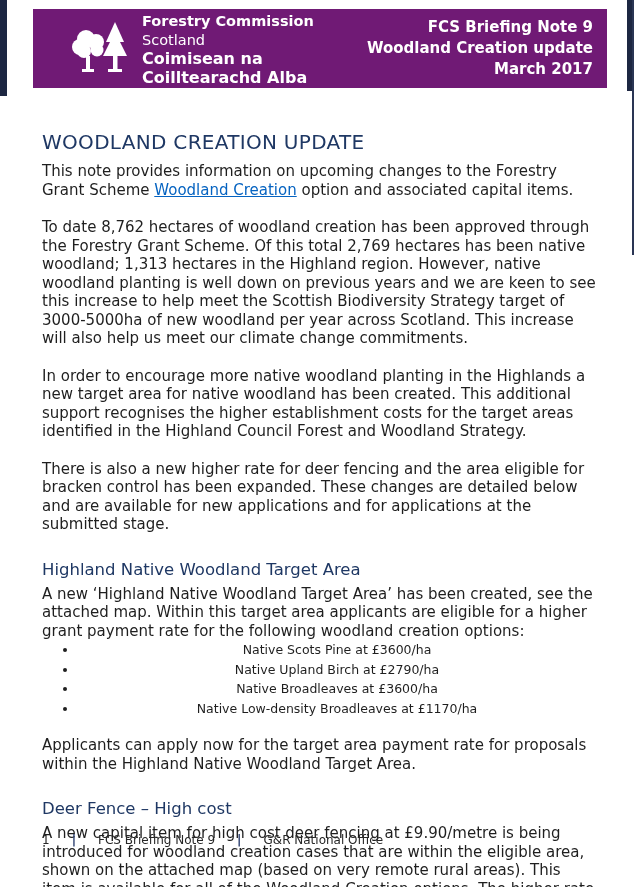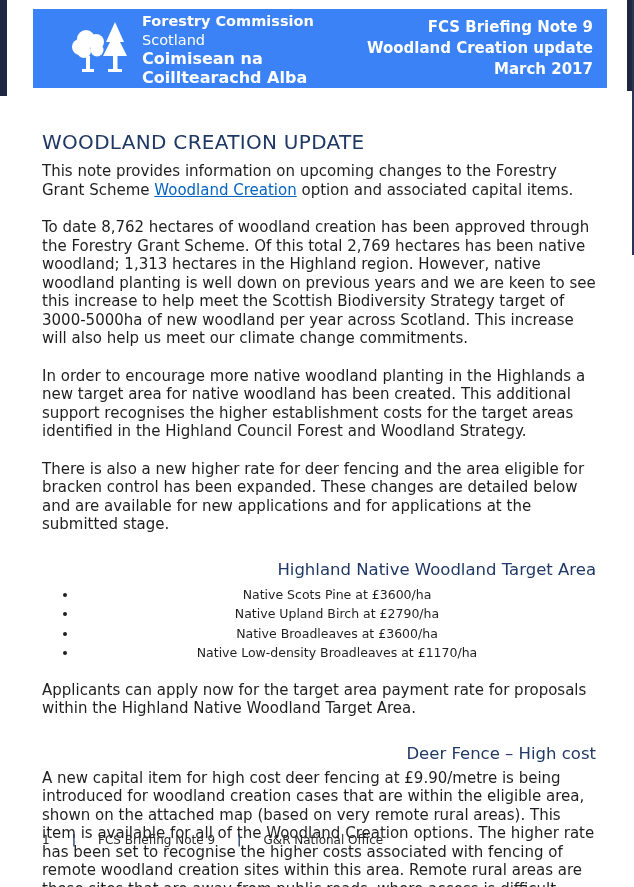--- a/index.html
+++ b/index.html
@@ -20,21 +20,21 @@
   
   .edge-left   { position: absolute; left: 0;  top: 0; width: 7px;  height: 96px;  background: #1d2742; }
   .edge-right  { position: absolute; right: 0; top: 0; width: 7px;  height: 91px;  background: #1d2742; }
   .edge-right-thin { position: absolute; right: 0; top: 0; width: 2px; height: 255px; background: #2a3554; }
 
   
   .banner {
     position: absolute;
     left: 33px; top: 9px;
     width: 574px; height: 79px;
-    background: #3b82f6;
+    background: #701a75;
     display: flex;
     align-items: center;
     justify-content: space-between;
     box-sizing: border-box;
     padding: 0 14px 0 36px;
   }
   .logo { display: flex; align-items: center; }
   .logo svg { width: 64px; height: 58px; display: block; }
   .logo-text { margin-left: 9px; color: #ffffff; }
   .logo-name { font-size: 14.5px; line-height: 17px; }
@@ -73,21 +73,20 @@
   .content a.doclink {
     color: #0563c1;
     text-decoration: underline;
   }
   h2.section-heading {
     margin: 25px 0 5px 0;
     font-size: 16.5px;
     font-weight: normal;
     color: #1f3864;
     line-height: 21px;
-    text-align: right;
   }
   .content p.tight { margin-bottom: 0; }
   ul.grant-list {
     margin: 0 0 0 0;
     padding-left: 36px;
     list-style: disc outside;
     text-align: center;
   }
   ul.grant-list li {
     font-size: 12.5px;
@@ -159,20 +158,21 @@
     <p><span>This note provides information on upcoming changes to the Forestry Grant Scheme </span><a class="doclink" href="#">Woodland Creation</a><span> option and associated capital items.</span></p>
 
     <p>To date 8,762 hectares of woodland creation has been approved through the Forestry Grant Scheme. Of this total 2,769 hectares has been native woodland; 1,313 hectares in the Highland region. However, native woodland planting is well down on previous years and we are keen to see this increase to help meet the Scottish Biodiversity Strategy target of 3000-5000ha of new woodland per year across Scotland. This increase will also help us meet our climate change commitments.</p>
 
     <p>In order to encourage more native woodland planting in the Highlands a new target area for native woodland has been created. This additional support recognises the higher establishment costs for the target areas identified in the Highland Council Forest and Woodland Strategy.</p>
 
     <p class="tight">There is also a new higher rate for deer fencing and the area eligible for bracken control has been expanded. These changes are detailed below and are available for new applications and for applications at the submitted stage.</p>
 
     <h2 class="section-heading">Highland Native Woodland Target Area</h2>
 
+    <p class="tight">A new ‘Highland Native Woodland Target Area’ has been created, see the attached map. Within this target area applicants are eligible for a higher grant payment rate for the following woodland creation options:</p>
 
     <ul class="grant-list">
       <li>Native Scots Pine at £3600/ha</li>
       <li>Native Upland Birch at £2790/ha</li>
       <li>Native Broadleaves at £3600/ha</li>
       <li>Native Low-density Broadleaves at £1170/ha</li>
     </ul>
 
     <p class="closing">Applicants can apply now for the target area payment rate for proposals within the Highland Native Woodland Target Area.</p>
 

